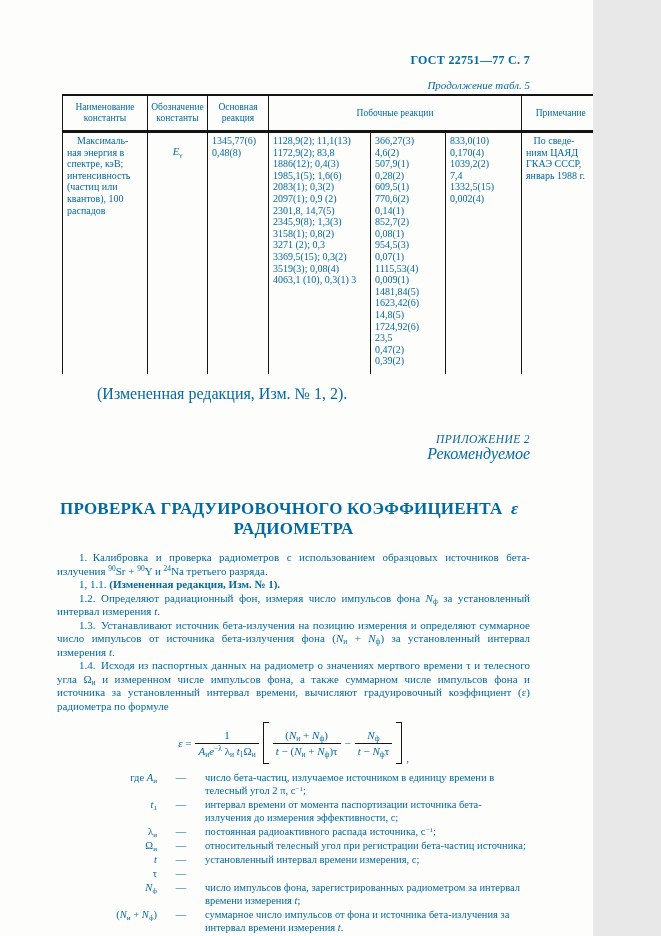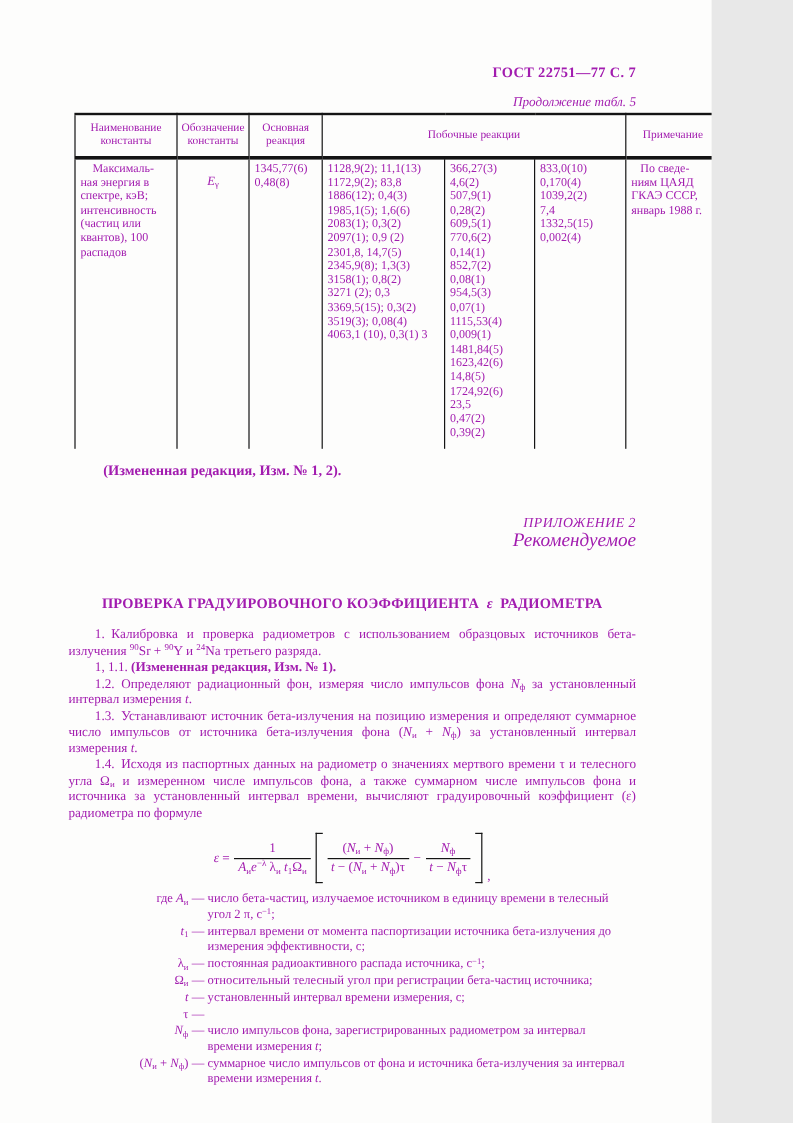--- a/index.html
+++ b/index.html
@@ -1,16 +1,16 @@
 <!DOCTYPE html>
 <html><head>
 <meta charset="utf-8">
 <style>
   html,body{margin:0;padding:0;background:#e8e8e8;}
-  .page{position:relative;width:593px;height:936px;background:#fdfdfc;color:#a21caf;
+  .page{position:relative;width:593px;height:936px;background:#fdfdfc;color:#0369a1;
         font-family:"Liberation Serif", serif;overflow:hidden;box-sizing:border-box;
         padding:53px 63px 0 57px;}
   .it{font-style:italic;}
   .bd{font-weight:bold;}
   sup,sub{font-size:0.68em;line-height:0;vertical-align:baseline;position:relative;}
   sup{top:-0.45em;}
   sub{top:0.28em;}
 
   .gost-head{font-weight:bold;font-size:12px;text-align:right;letter-spacing:0.3px;}
   .tbl-caption{font-style:italic;font-size:11px;text-align:right;margin-top:11px;}
@@ -18,41 +18,41 @@
   table.constants{border-collapse:collapse;table-layout:fixed;width:537px;margin-top:3px;margin-left:5px;
         border-top:2px solid #141414;font-size:10px;}
   table.constants th{font-weight:normal;font-size:9.5px;line-height:11px;text-align:center;
         vertical-align:middle;border-left:1px solid #141414;border-bottom:3px solid #141414;
         padding:6px 2px;}
   table.constants td{vertical-align:top;border-left:1px solid #141414;padding:2px 4px 0 4px;
         line-height:11.6px;height:228px;}
   table.constants th:first-child, table.constants td:first-child{border-left:1px solid #141414;}
   table.constants .sym{text-align:center;padding-top:13px;font-size:10.5px;}
 
-  .amended{font-weight:bold;font-size:12px;margin:11px 0 0 29px;}
+  .amended{font-weight:normal;font-size:16px;margin:11px 0 0 40px;}
   .appendix{margin-top:30px;text-align:right;font-style:italic;}
   .appendix .a1{font-size:11.5px;letter-spacing:0.4px;}
   .appendix .a2{font-size:16px;}
-  .sect-title{margin-top:36px;text-align:center;font-weight:bold;font-size:12px;letter-spacing:0.2px;}
+  .sect-title{margin-top:36px;text-align:center;font-weight:bold;font-size:17px;letter-spacing:0.2px;}
 
   .paras{margin-top:12px;font-size:11px;line-height:13.5px;text-align:justify;}
   .paras p{margin:0;text-indent:22px;}
 
   .formula{display:flex;align-items:center;justify-content:center;gap:4px;margin:9px auto 7px auto;
         font-size:11px;width:100%;}
   .frac{display:inline-flex;flex-direction:column;text-align:center;line-height:13px;}
   .frac .den{border-top:1px solid #141414;padding:1px 3px 0 3px;}
   .frac .num{padding:0 3px 1px 3px;}
   .brkt{display:inline-block;width:5px;height:40px;border:1.2px solid #141414;}
   .brkt.l{border-right:none;}
   .brkt.r{border-left:none;}
   .f-tail{align-self:flex-end;}
 
   .defs{margin-top:7px;font-size:10.5px;line-height:13px;}
-  .def-row{display:grid;grid-template-columns:100px 16px 1fr;column-gap:0;margin-bottom:1px;}
+  .def-row{display:grid;grid-template-columns:100px 16px 1fr;column-gap:16px;margin-bottom:1px;}
   .def-term{text-align:right;white-space:nowrap;}
   .def-dash{text-align:center;}
   .def-desc{text-align:left;padding-right:2px;}
 </style>
 </head>
 <body>
 
 <div class="page">
 
   <div class="gost-head">ГОСТ 22751—77 С. 7</div>

